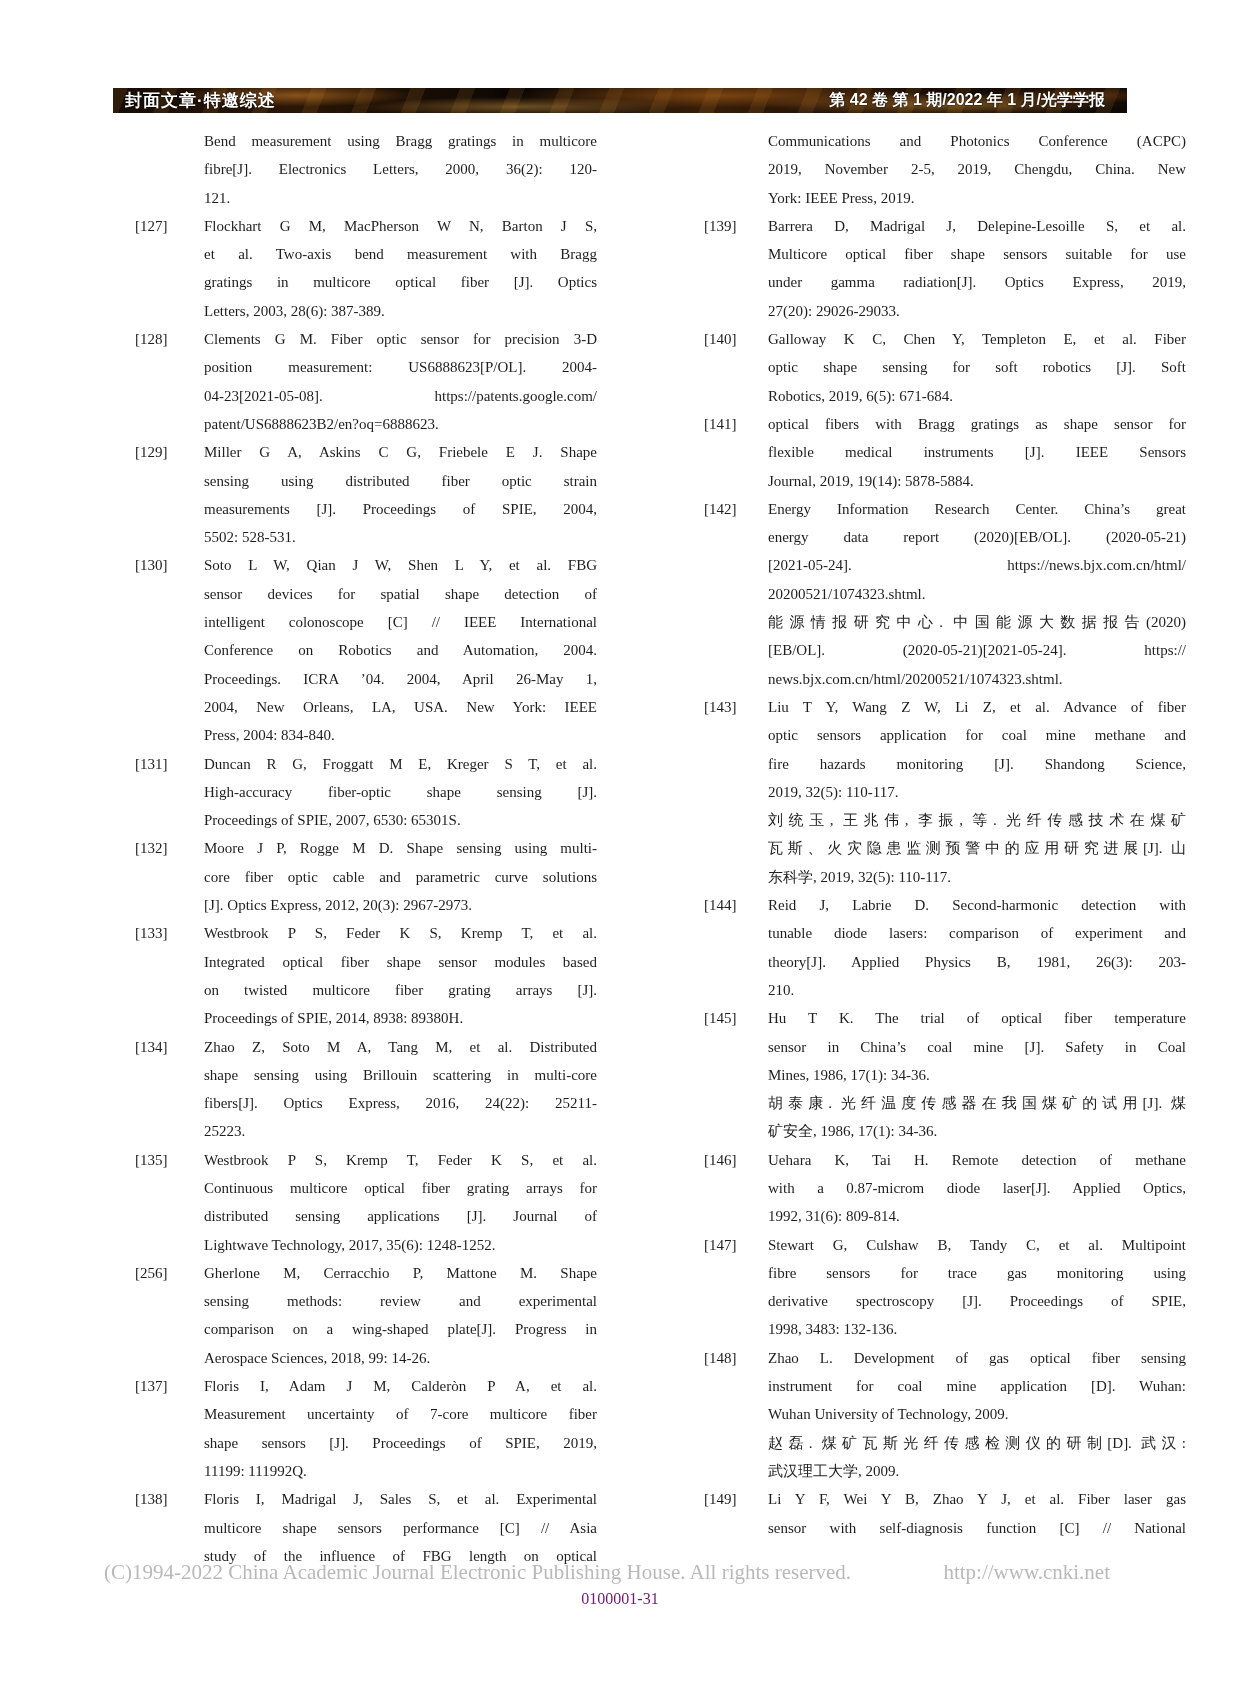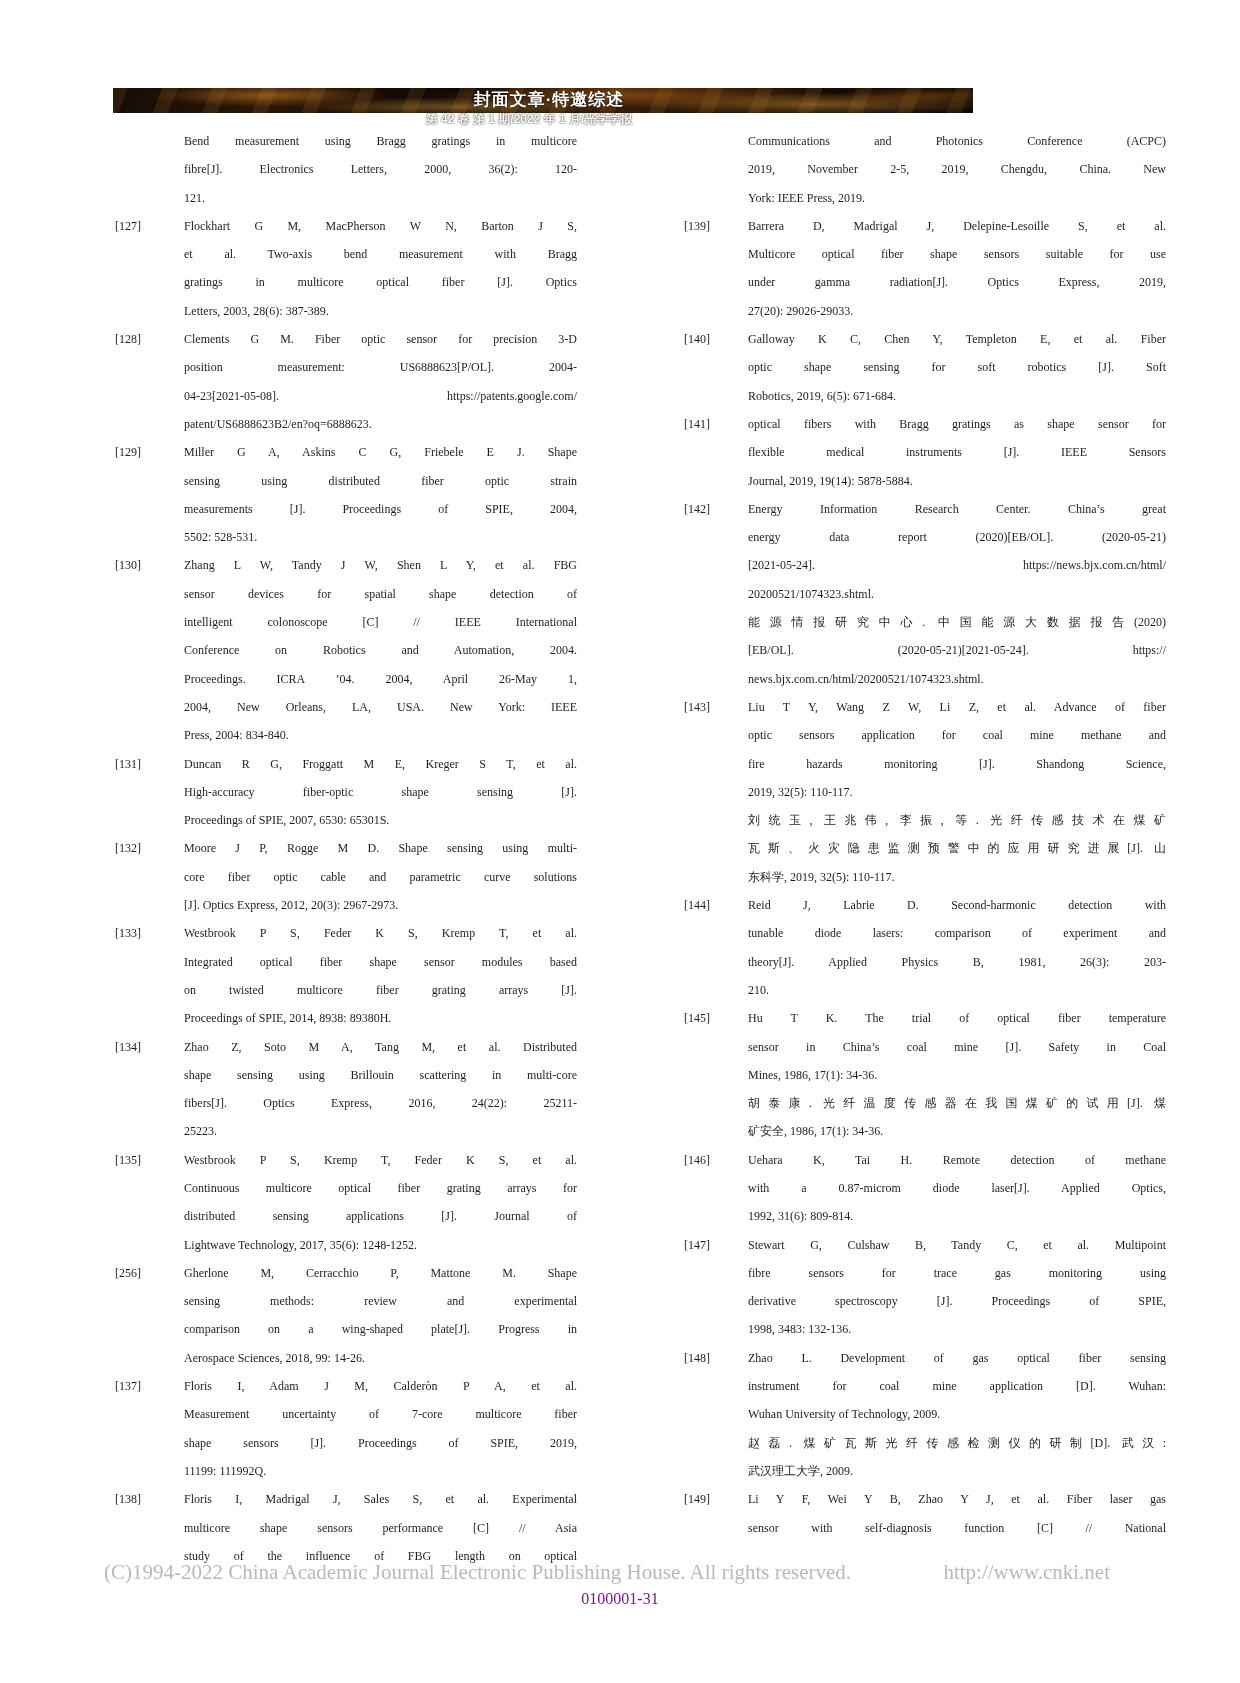--- a/index.html
+++ b/index.html
@@ -1,33 +1,33 @@
 <!DOCTYPE html>
 <html><head>
 <meta charset="utf-8">
 <style>
   html,body{margin:0;padding:0;background:#ffffff;}
   .page{position:relative;width:1240px;height:1683px;background:#ffffff;overflow:hidden;
         font-family:"Liberation Serif","DejaVu Serif",serif;color:#1e1e1e;}
   
-  .header-bar{position:absolute;left:113px;top:88px;width:860px;height:25px;
+  .header-bar{position:absolute;left:113px;top:88px;width:1014px;height:25px;
     background:
       radial-gradient(ellipse 170px 16px at 18% 30%, rgba(214,130,40,.55), transparent 70%),
       radial-gradient(ellipse 230px 14px at 40% 75%, rgba(255,185,80,.40), transparent 70%),
       radial-gradient(ellipse 300px 18px at 60% 30%, rgba(190,105,25,.50), transparent 70%),
       radial-gradient(ellipse 260px 16px at 82% 65%, rgba(236,160,60,.45), transparent 70%),
       radial-gradient(ellipse 140px 12px at 95% 30%, rgba(150,80,20,.5), transparent 70%),
       repeating-linear-gradient(112deg, rgba(255,170,60,.10) 0 14px, transparent 14px 46px),
       linear-gradient(95deg,#160c05 0%,#2a1606 18%,#0b0603 40%,#361d08 58%,#1a0e05 78%,#0e0804 100%);
     display:flex;align-items:center;justify-content:space-between;
-    font-family:"Liberation Sans","DejaVu Sans",sans-serif;font-weight:bold;color:#ffffff;flex-direction:column;}
+    font-family:"Liberation Sans","DejaVu Sans",sans-serif;font-weight:bold;color:#ffffff;}
   .header-left{font-size:17px;padding-left:12px;letter-spacing:1px;text-shadow:0 0 2px #000;}
-  .header-right{font-size:12px;padding-right:28px;text-shadow:0 0 2px #000;}
+  .header-right{font-size:16px;padding-right:22px;text-shadow:0 0 2px #000;}
   
-  .col{position:absolute;top:127px;font-size:12px;line-height:28.3px;}
+  .col{position:absolute;top:127px;font-size:15px;line-height:28.3px;margin-left:20px;}
   .col-left{left:115px;width:462px;}
   .col-right{left:684px;width:482px;}
   .ref{display:flex;}
   .col-left  .ref-num{flex:0 0 69px;}
   .col-right .ref-num{flex:0 0 64px;}
   .ref-body{flex:1 1 auto;min-width:0;}
   .ln{text-align:justify;text-align-last:justify;white-space:nowrap;}
   .ln.end{text-align-last:left;}
   
   .footer{position:absolute;left:104px;top:1560px;width:1006px;display:flex;
@@ -77,21 +77,21 @@
         <div class="ref-body">
           <div class="ln">Miller G A, Askins C G, Friebele E J. Shape</div>
           <div class="ln">sensing using distributed fiber optic strain</div>
           <div class="ln">measurements [J]. Proceedings of SPIE, 2004,</div>
           <div class="ln end">5502: 528-531.</div>
         </div>
       </div>
       <div class="ref">
         <div class="ref-num">[130]</div>
         <div class="ref-body">
-          <div class="ln">Zhang L W, Tandy J W, Shen L Y, et al. FBG</div>
+          <div class="ln">Soto L W, Qian J W, Shen L Y, et al. FBG</div>
           <div class="ln">sensor devices for spatial shape detection of</div>
           <div class="ln">intelligent colonoscope [C] // IEEE International</div>
           <div class="ln">Conference on Robotics and Automation, 2004.</div>
           <div class="ln">Proceedings. ICRA ’04. 2004, April 26-May 1,</div>
           <div class="ln">2004, New Orleans, LA, USA. New York: IEEE</div>
           <div class="ln end">Press, 2004: 834-840.</div>
         </div>
       </div>
       <div class="ref">
         <div class="ref-num">[131]</div>

